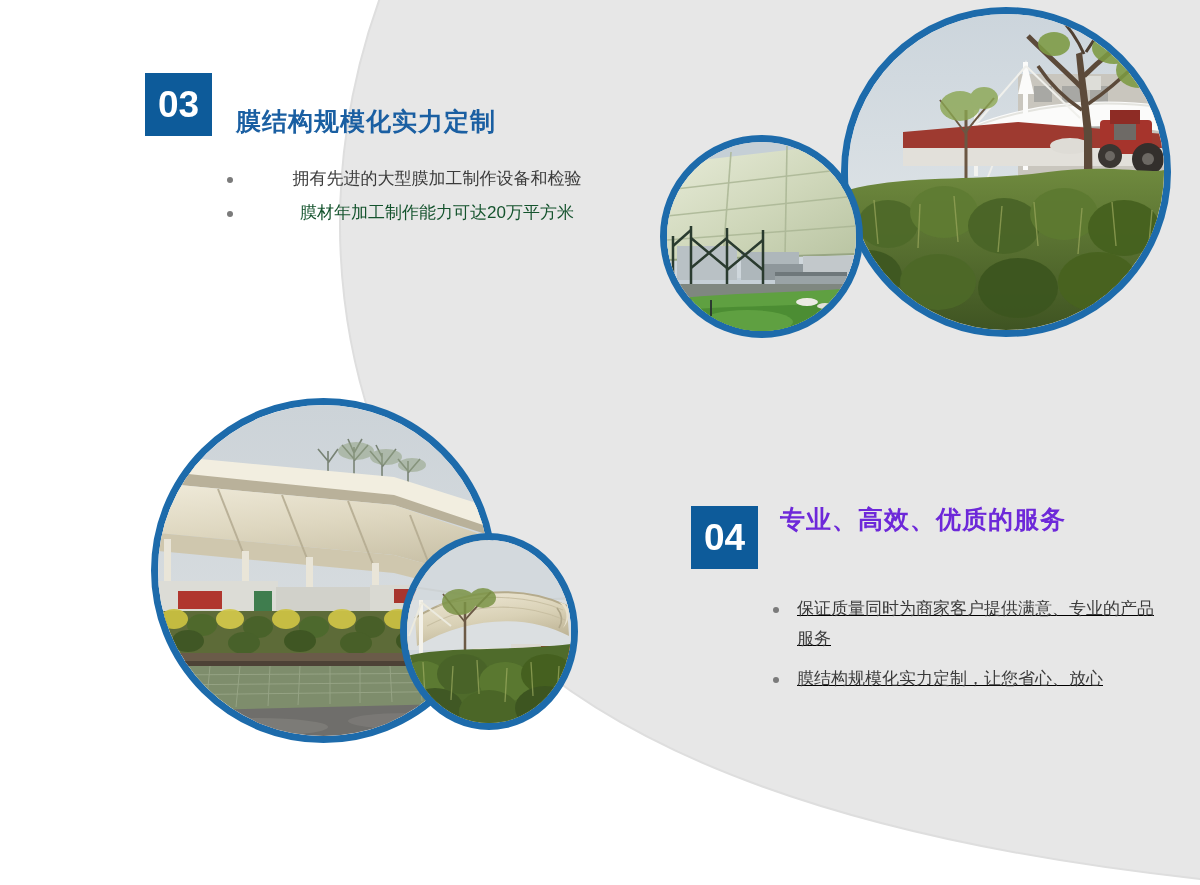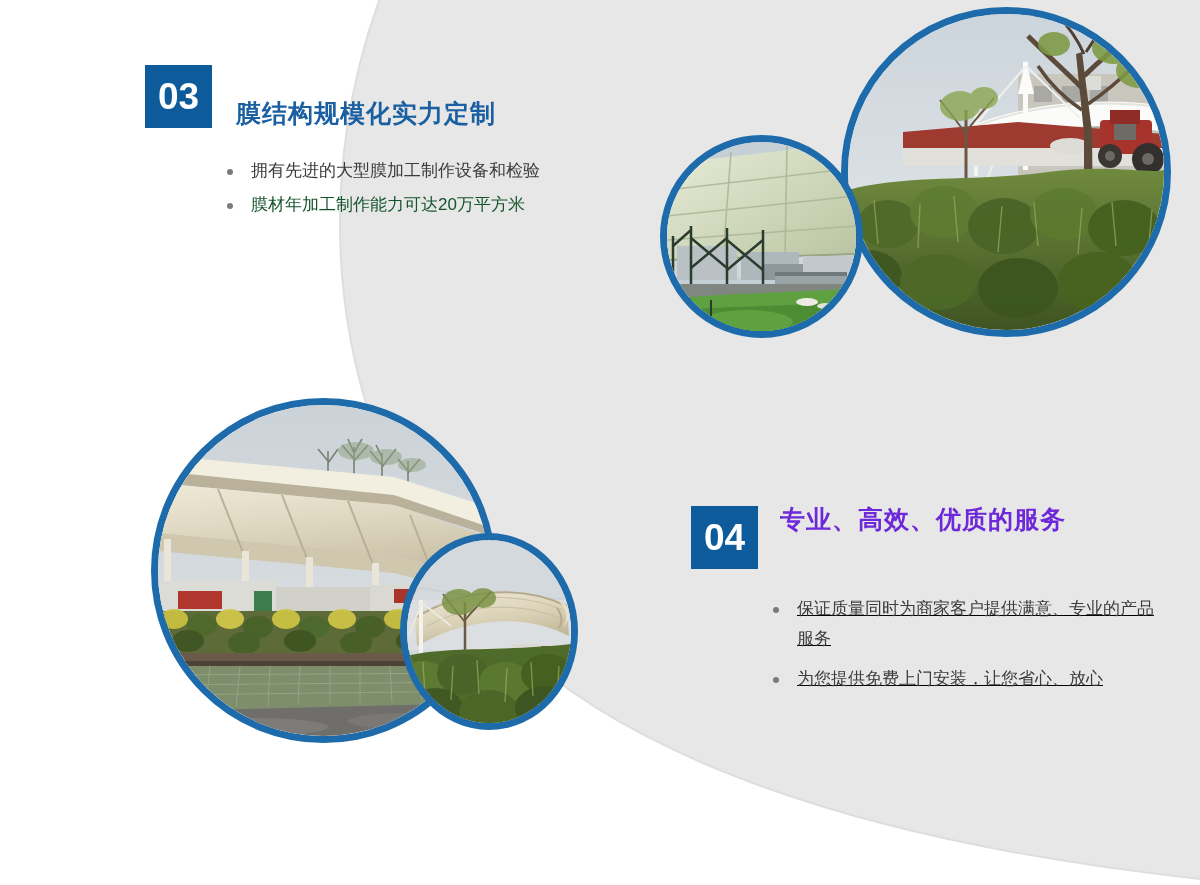--- a/index.html
+++ b/index.html
@@ -18,21 +18,21 @@
   
   .bg-arc{
     position:absolute;
     left:0; top:0;
     width:1200px; height:885px;
     pointer-events:none;
   }
 
   
   .section{ position:absolute; }
-  .sec-03{ left:145px; top:63px; width:470px; }
+  .sec-03{ left:145px; top:71px; width:470px;text-align:center; }
   .sec-04{ left:691px; top:470px; width:470px; }
 
   .head-row{
     display:flex;
     align-items:center;
   }
   .badge{
     width:67px;
     height:63px;
     display:flex;
@@ -455,17 +455,17 @@
     </ul>
   </div>
 
   <div class="section sec-04">
     <div class="head-row">
       <div class="badge" style="background: rgb(13, 91, 154); color: rgb(255, 255, 255); margin-top: 36px;">04</div>
       <div class="sec-title" style="color: #6d28d9;">专业、高效、优质的服务</div>
     </div>
     <ul class="bullets">
       <li style="color: rgb(59, 59, 59);">保证质量同时为商家客户提供满意、专业的产品服务</li>
-      <li style="color: rgb(59, 59, 59);">为您提供免费上门安装，让您省心、放心</li>
+      <li style="color: rgb(59, 59, 59);">膜结构规模化实力定制，让您省心、放心</li>
     </ul>
   </div>
 
 </div>
 
 </body></html>

